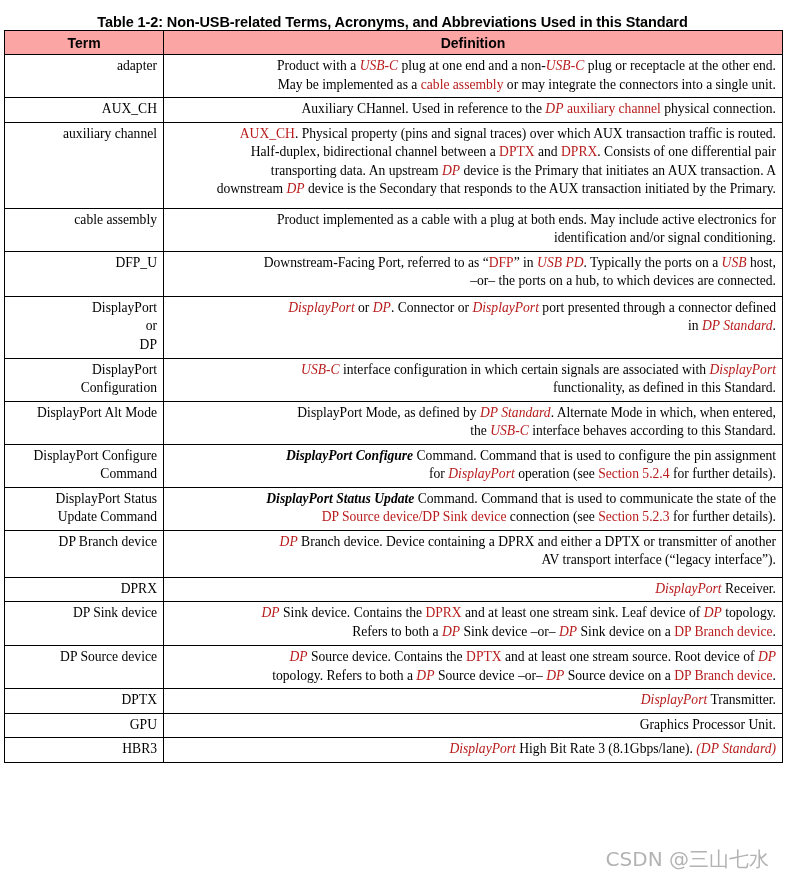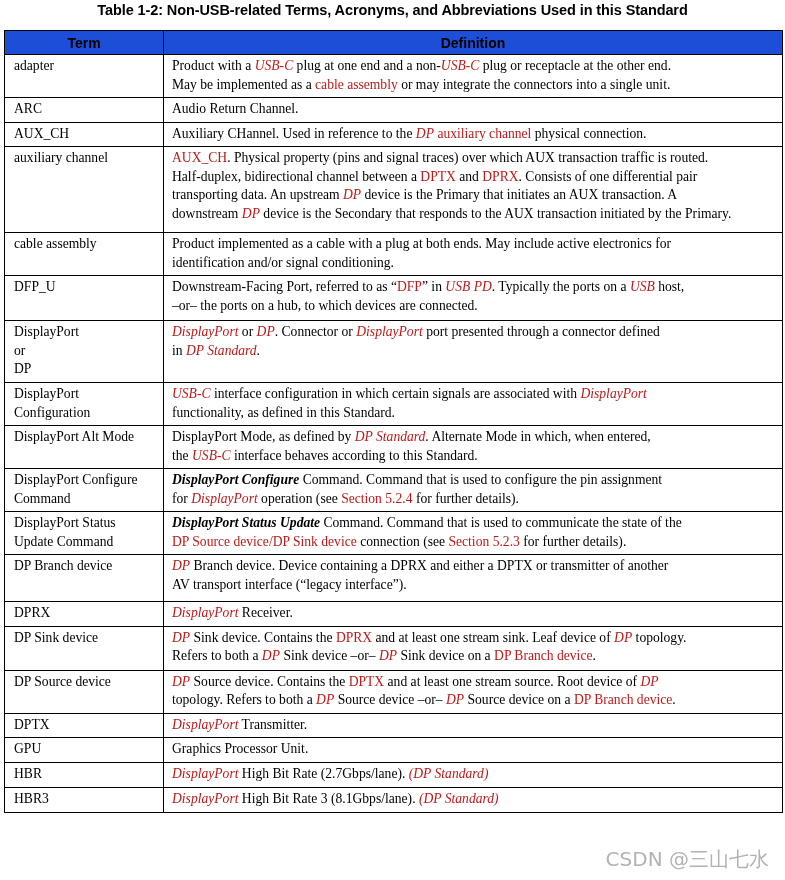--- a/index.html
+++ b/index.html
@@ -1,36 +1,36 @@
 <!DOCTYPE html>
 <html><head>
 <meta charset="utf-8">
 <style>
   html, body { margin: 0; padding: 0; background: #ffffff; }
   body { width: 785px; height: 880px; position: relative; overflow: hidden; }
   .title {
-    position: absolute; left: 0; top: 2px; width: 785px; text-align: center;
+    position: absolute; left: 0; top: 14px; width: 785px; text-align: center;
     font-family: "Liberation Sans", sans-serif; font-weight: bold; font-size: 14.5px;
     color: #000; letter-spacing: -0.1px;
   }
   table.terms {
     position: absolute; left: 4px; top: 30px; width: 778px;
     border-collapse: collapse; table-layout: fixed;
     font-family: "Liberation Serif", serif; font-size: 13.6px; color: #000;
   }
   table.terms col.c1 { width: 159px; }
   table.terms col.c2 { width: 619px; }
   table.terms th {
-    background: #1d4ed8; border: 1.5px solid #000;
+    background: #fca5a5; border: 1.5px solid #000;
     font-family: "Liberation Sans", sans-serif; font-weight: bold; font-size: 14px;
     height: 23px; padding: 0; text-align: center; vertical-align: middle;
   }
   table.terms td {
     border: 1.5px solid #000; vertical-align: top;
-    padding: 2px 6px 3px 8px; line-height: 18.5px;
+    padding: 2px 6px 3px 8px; line-height: 18.5px; text-align: right;
   }
   table.terms td.term { padding-left: 9px; }
   .lnk { color: #b91c1c; }
   .it { font-style: italic; }
   .bi { font-weight: bold; font-style: italic; }
   .watermark {
     position: absolute; right: 16px; bottom: 7px;
     font-family: "DejaVu Sans", sans-serif; font-size: 20px; color: #b3b3b3;
   }
 </style>
@@ -47,24 +47,20 @@
   <thead>
     <tr>
       <th>Term</th>
       <th>Definition</th>
     </tr>
   </thead>
   <tbody id="rows">
       <tr style="height: 43px;">
         <td class="term"><span>adapter</span></td>
         <td><span>Product with a </span><span class="lnk it">USB-C</span><span> plug at one end and a non-</span><span class="lnk it">USB-C</span><span> plug or receptacle at the other end.</span><br><span>May be implemented as a </span><span class="lnk">cable assembly</span><span> or may integrate the connectors into a single unit.</span></td>
-      </tr>
-      <tr style="height: 24px;">
-        <td class="term"><span>ARC</span></td>
-        <td><span>Audio Return Channel.</span></td>
       </tr>
       <tr style="height: 24px;">
         <td class="term"><span>AUX_CH</span></td>
         <td><span>Auxiliary CHannel. Used in reference to the </span><span class="lnk it">DP</span><span> </span><span class="lnk">auxiliary channel</span><span> physical connection.</span></td>
       </tr>
       <tr style="height: 86px;">
         <td class="term"><span>auxiliary channel</span></td>
         <td><span class="lnk">AUX_CH</span><span>. Physical property (pins and signal traces) over which AUX transaction traffic is routed.</span><br><span>Half-duplex, bidirectional channel between a </span><span class="lnk">DPTX</span><span> and </span><span class="lnk">DPRX</span><span>. Consists of one differential pair</span><br><span>transporting data. An upstream </span><span class="lnk it">DP</span><span> device is the Primary that initiates an AUX transaction. A</span><br><span>downstream </span><span class="lnk it">DP</span><span> device is the Secondary that responds to the AUX transaction initiated by the Primary.</span></td>
       </tr>
       <tr style="height: 41px;">
@@ -113,23 +109,19 @@
       </tr>
       <tr style="height: 24px;">
         <td class="term"><span>DPTX</span></td>
         <td><span class="lnk it">DisplayPort</span><span> Transmitter.</span></td>
       </tr>
       <tr style="height: 24px;">
         <td class="term"><span>GPU</span></td>
         <td><span>Graphics Processor Unit.</span></td>
       </tr>
       <tr style="height: 25px;">
-        <td class="term"><span>HBR</span></td>
-        <td><span class="lnk it">DisplayPort</span><span> High Bit Rate (2.7Gbps/lane). </span><span class="lnk it">(DP Standard)</span></td>
-      </tr>
-      <tr style="height: 25px;">
         <td class="term"><span>HBR3</span></td>
         <td><span class="lnk it">DisplayPort</span><span> High Bit Rate 3 (8.1Gbps/lane). </span><span class="lnk it">(DP Standard)</span></td>
       </tr>
     </tbody>
 </table>
 
 <div class="watermark">CSDN @三山七水</div>
 
 </body></html>

